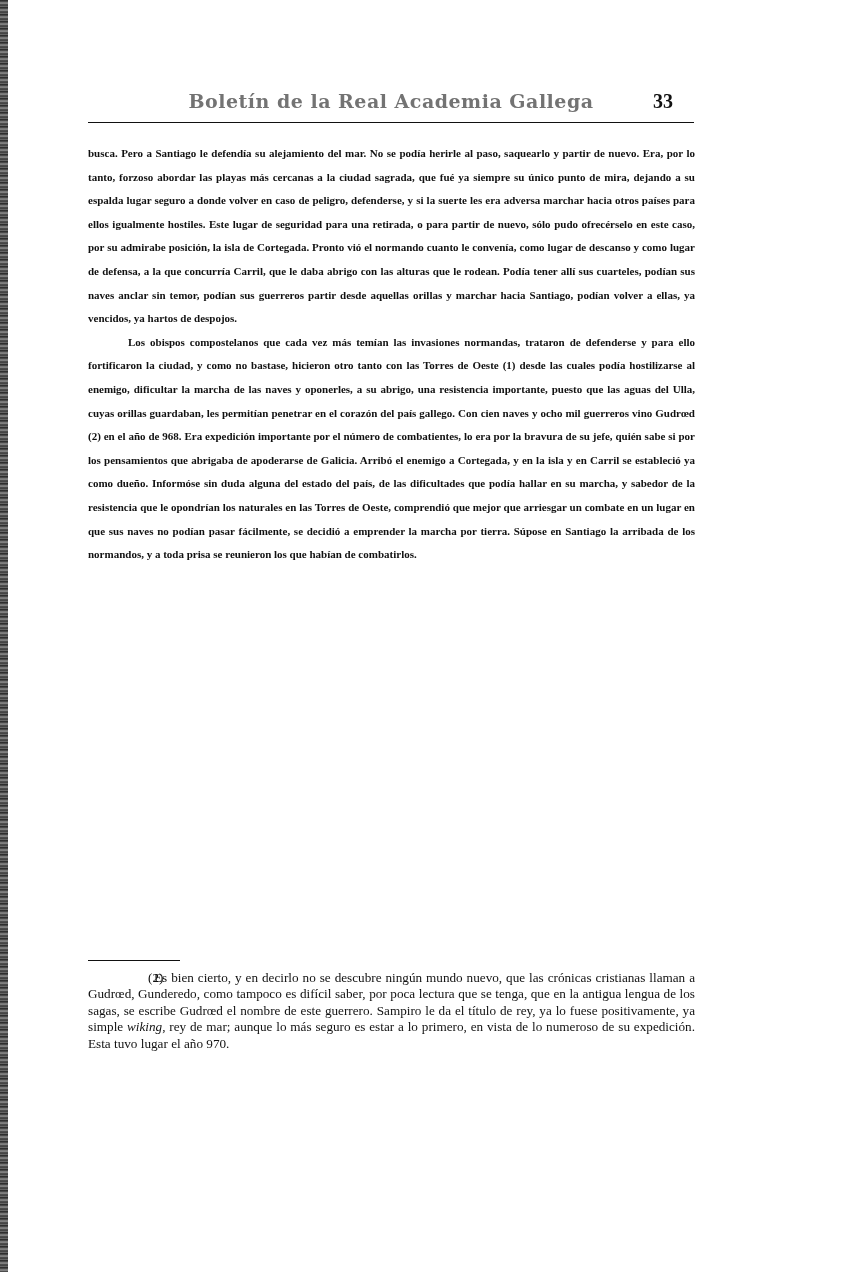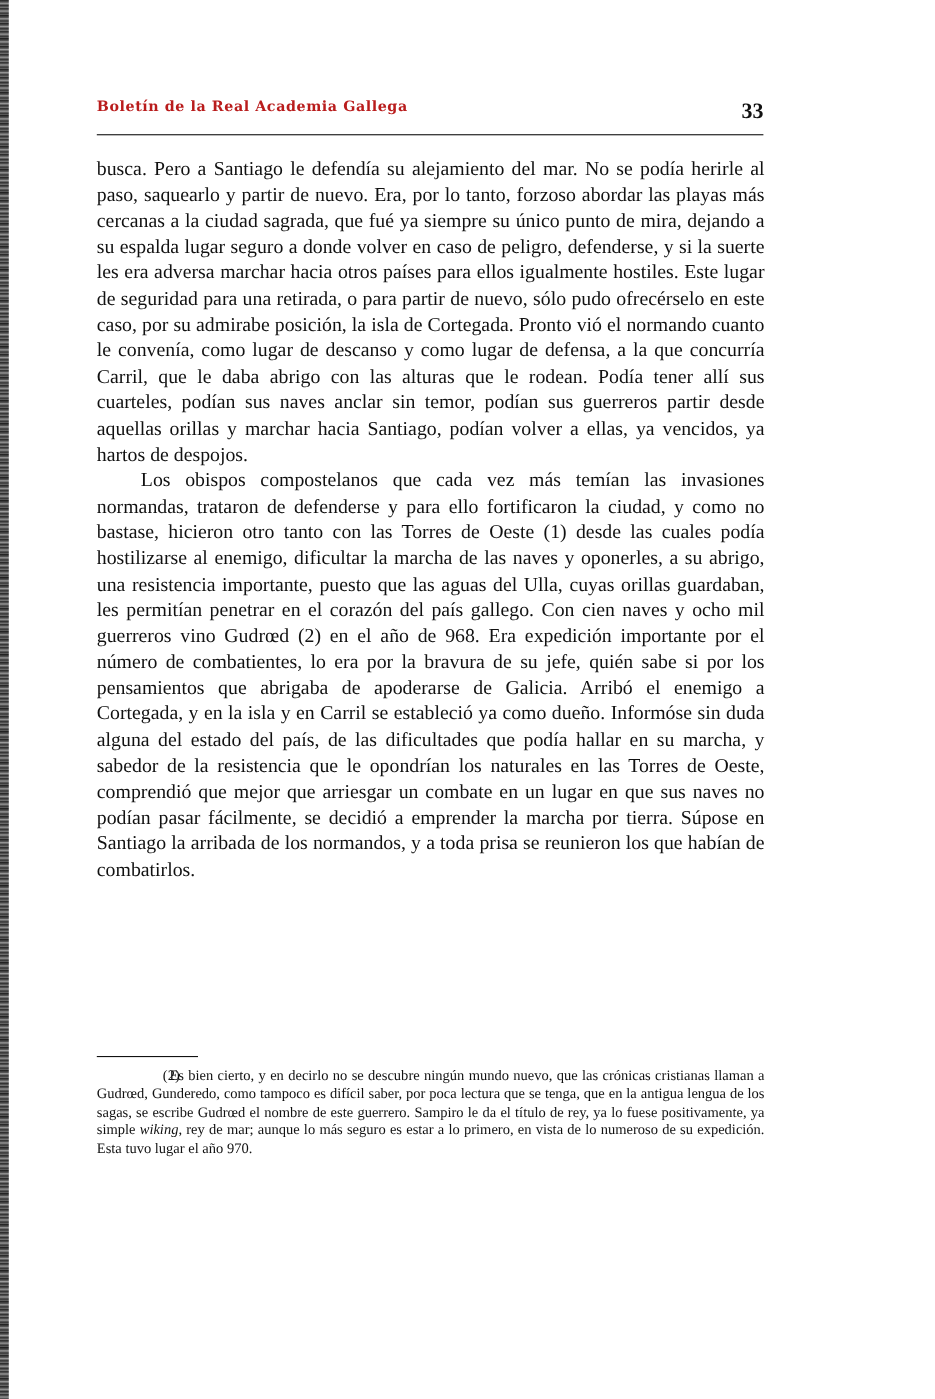--- a/index.html
+++ b/index.html
@@ -9,33 +9,33 @@
     font-family: "Liberation Serif", "DejaVu Serif", serif;
   }
   .scan-edge {
     position: absolute; left: 0; top: 0; width: 8px; height: 1272px;
     background: repeating-linear-gradient(180deg, #222 0px, #555 2px, #999 3px, #333 5px, #777 7px);
   }
   .running-head {
     position: absolute; left: 88px; top: 88px; width: 606px; height: 40px;
   }
   .running-title {
-    position: absolute; left: 0; right: 0; top: 2px; 
-    font-family: "DejaVu Serif", serif; font-size: 13px; letter-spacing: 0.5px;
-    font-weight: bold; color: #b91c1c;
+    position: absolute; left: 0; right: 0; top: 2px; text-align: center;
+    font-family: "DejaVu Serif", serif; font-size: 19px; letter-spacing: 0.5px;
+    font-weight: bold; color: #737373;
   }
   .page-number {
-    position: absolute; right: 0; top: 2px; font-size: 20px; font-weight: bold;
+    position: absolute; right: 21px; top: 2px; font-size: 20px; font-weight: bold;
   }
   .head-rule {
     position: absolute; left: 0; right: 0; top: 34px; border-top: 1.5px solid #111;
   }
   .body-text {
     position: absolute; left: 88px; top: 142px; width: 607px;
-    font-size: 18px; line-height: 23.6px; text-align: justify;
+    font-size: 11px; line-height: 23.6px; text-align: justify; font-weight: bold;
   }
   .body-text p { margin: 0; }
   .body-text p.indent { text-indent: 40px; }
   .footnote-rule {
     position: absolute; left: 88px; top: 960px; width: 92px; border-top: 1.5px solid #111;
   }
   .footnotes {
     position: absolute; left: 88px; top: 970px; width: 607px;
     font-size: 13.2px; line-height: 16.4px; text-align: justify;
   }

